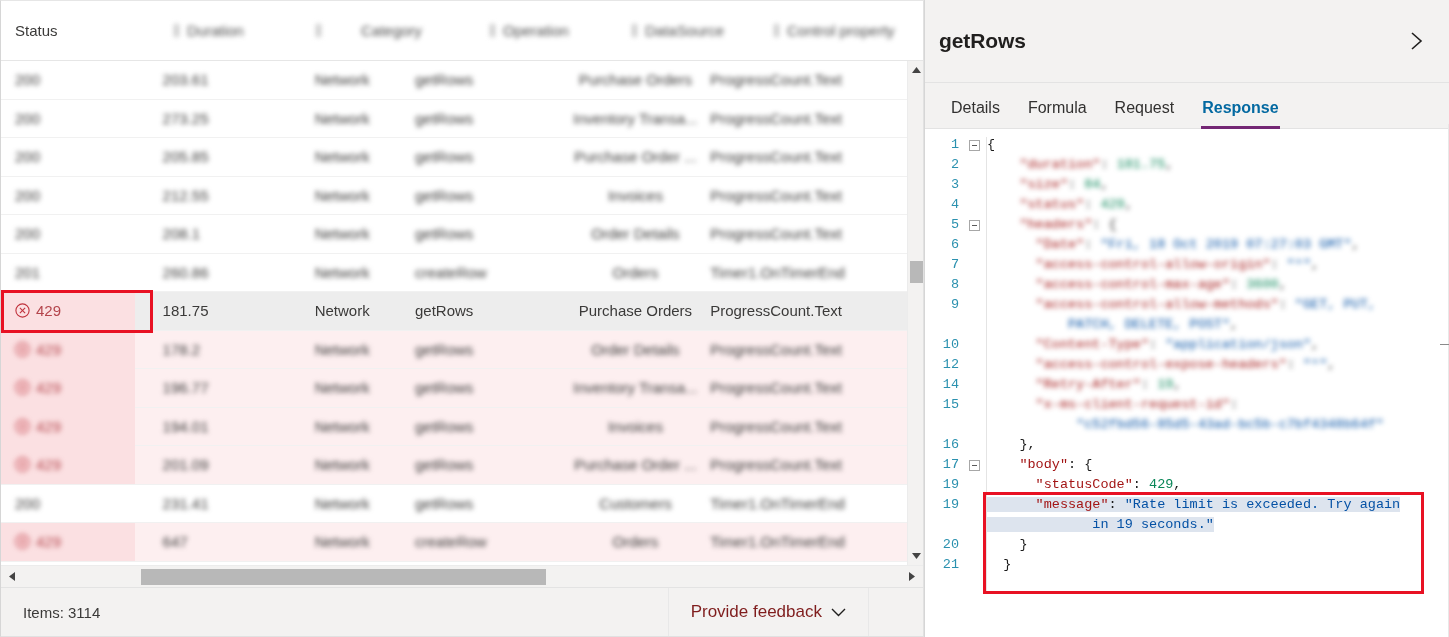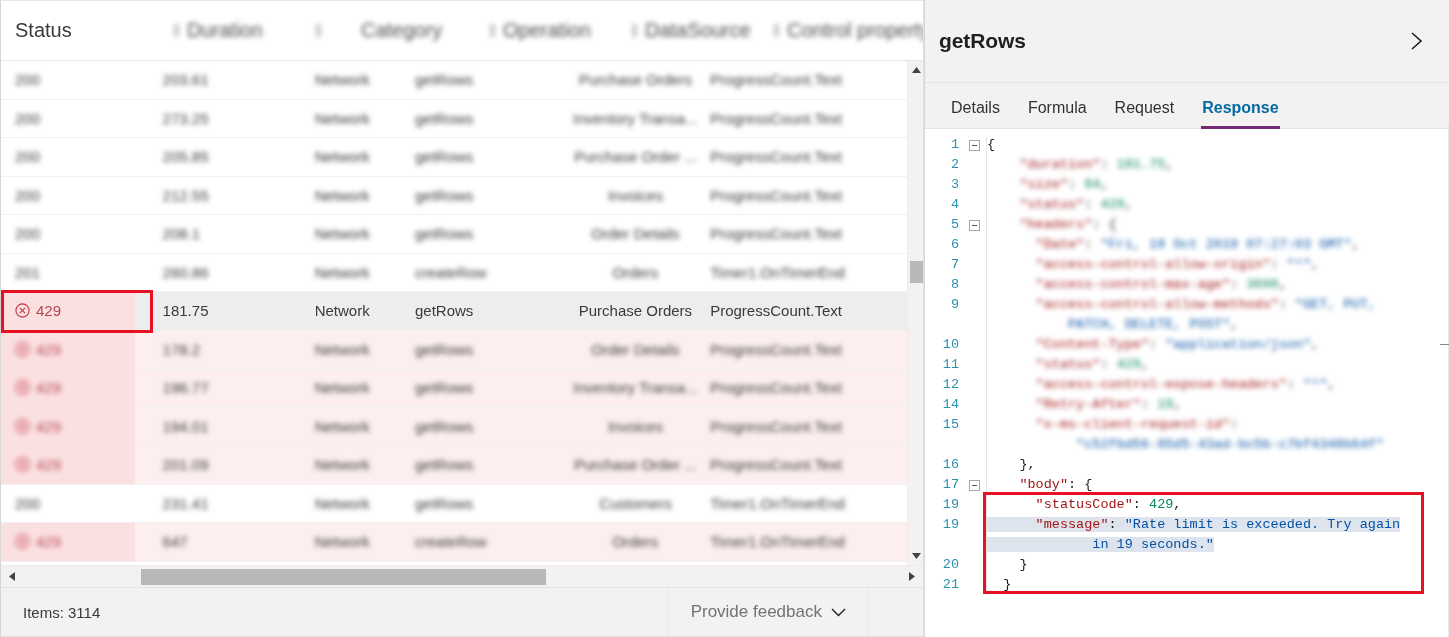--- a/index.html
+++ b/index.html
@@ -25,21 +25,21 @@
 
   .table-header {
     height: 60px; min-height: 60px;
     display: flex; align-items: center;
     border-bottom: 1px solid #e6e6e6;
     background: #ffffff;
     padding-left: 14px;
     position: relative;
   }
   .th {
-    font-size: 20px; color: #3b3a39;
+    font-size: 15px; color: #3b3a39;
     display: flex; align-items: center;
     white-space: nowrap;
   }
   .th.blurred { filter: blur(2.6px); color:#4a4a4a; }
   .col-resize {
     width: 22px; display:flex; align-items:center; justify-content:center;
     color:#b9b9b9; font-size:11px; filter: blur(2.4px);
   }
   .col-resize svg { display:block; }
 
@@ -112,21 +112,21 @@
   .status-bar {
     height: 49px; min-height:49px;
     background:#f3f2f1;
     border-top:1px solid #e3e3e3;
     display:flex; align-items:center; justify-content:space-between;
     position:relative;
   }
   .items-count { font-size:15px; color:#3b3a39; padding-left:22px; }
   .feedback {
     display:flex; align-items:center; gap:9px;
-    font-size:17px; color:#737373;
+    font-size:17px; color:#7f1d1d;
     padding: 0 22px; height:49px;
     background:#f3f2f1;
     border-left:1px solid #e8e8e8; border-right:1px solid #e8e8e8;
     margin-right: 54px;
   }
 
   
   .right-panel {
     position:relative;
     width: 525px; height:637px;
@@ -519,25 +519,20 @@
             <div class="fold"></div>
             <div class="ctext blurred"><span class="k">      "access-control-allow-methods"</span><span class="p">: </span><span class="s">"GET, PUT,
           PATCH, DELETE, POST"</span><span class="p">,</span></div>
           </div>
           <div class="cline">
             <div class="gutter">10</div>
             <div class="fold"></div>
             <div class="ctext blurred"><span class="k">      "Content-Type"</span><span class="p">: </span><span class="s">"application/json"</span><span class="p">,</span></div>
           </div>
           <div class="cline">
-            <div class="gutter">11</div>
-            <div class="fold"></div>
-            <div class="ctext blurred"><span class="k">      "status"</span><span class="p">: </span><span class="n">429</span><span class="p">,</span></div>
-          </div>
-          <div class="cline">
             <div class="gutter">12</div>
             <div class="fold"></div>
             <div class="ctext blurred"><span class="k">      "access-control-expose-headers"</span><span class="p">: </span><span class="s">"*"</span><span class="p">,</span></div>
           </div>
           <div class="cline">
             <div class="gutter">14</div>
             <div class="fold"></div>
             <div class="ctext blurred"><span class="k">      "Retry-After"</span><span class="p">: </span><span class="n">19</span><span class="p">,</span></div>
           </div>
           <div class="cline">

